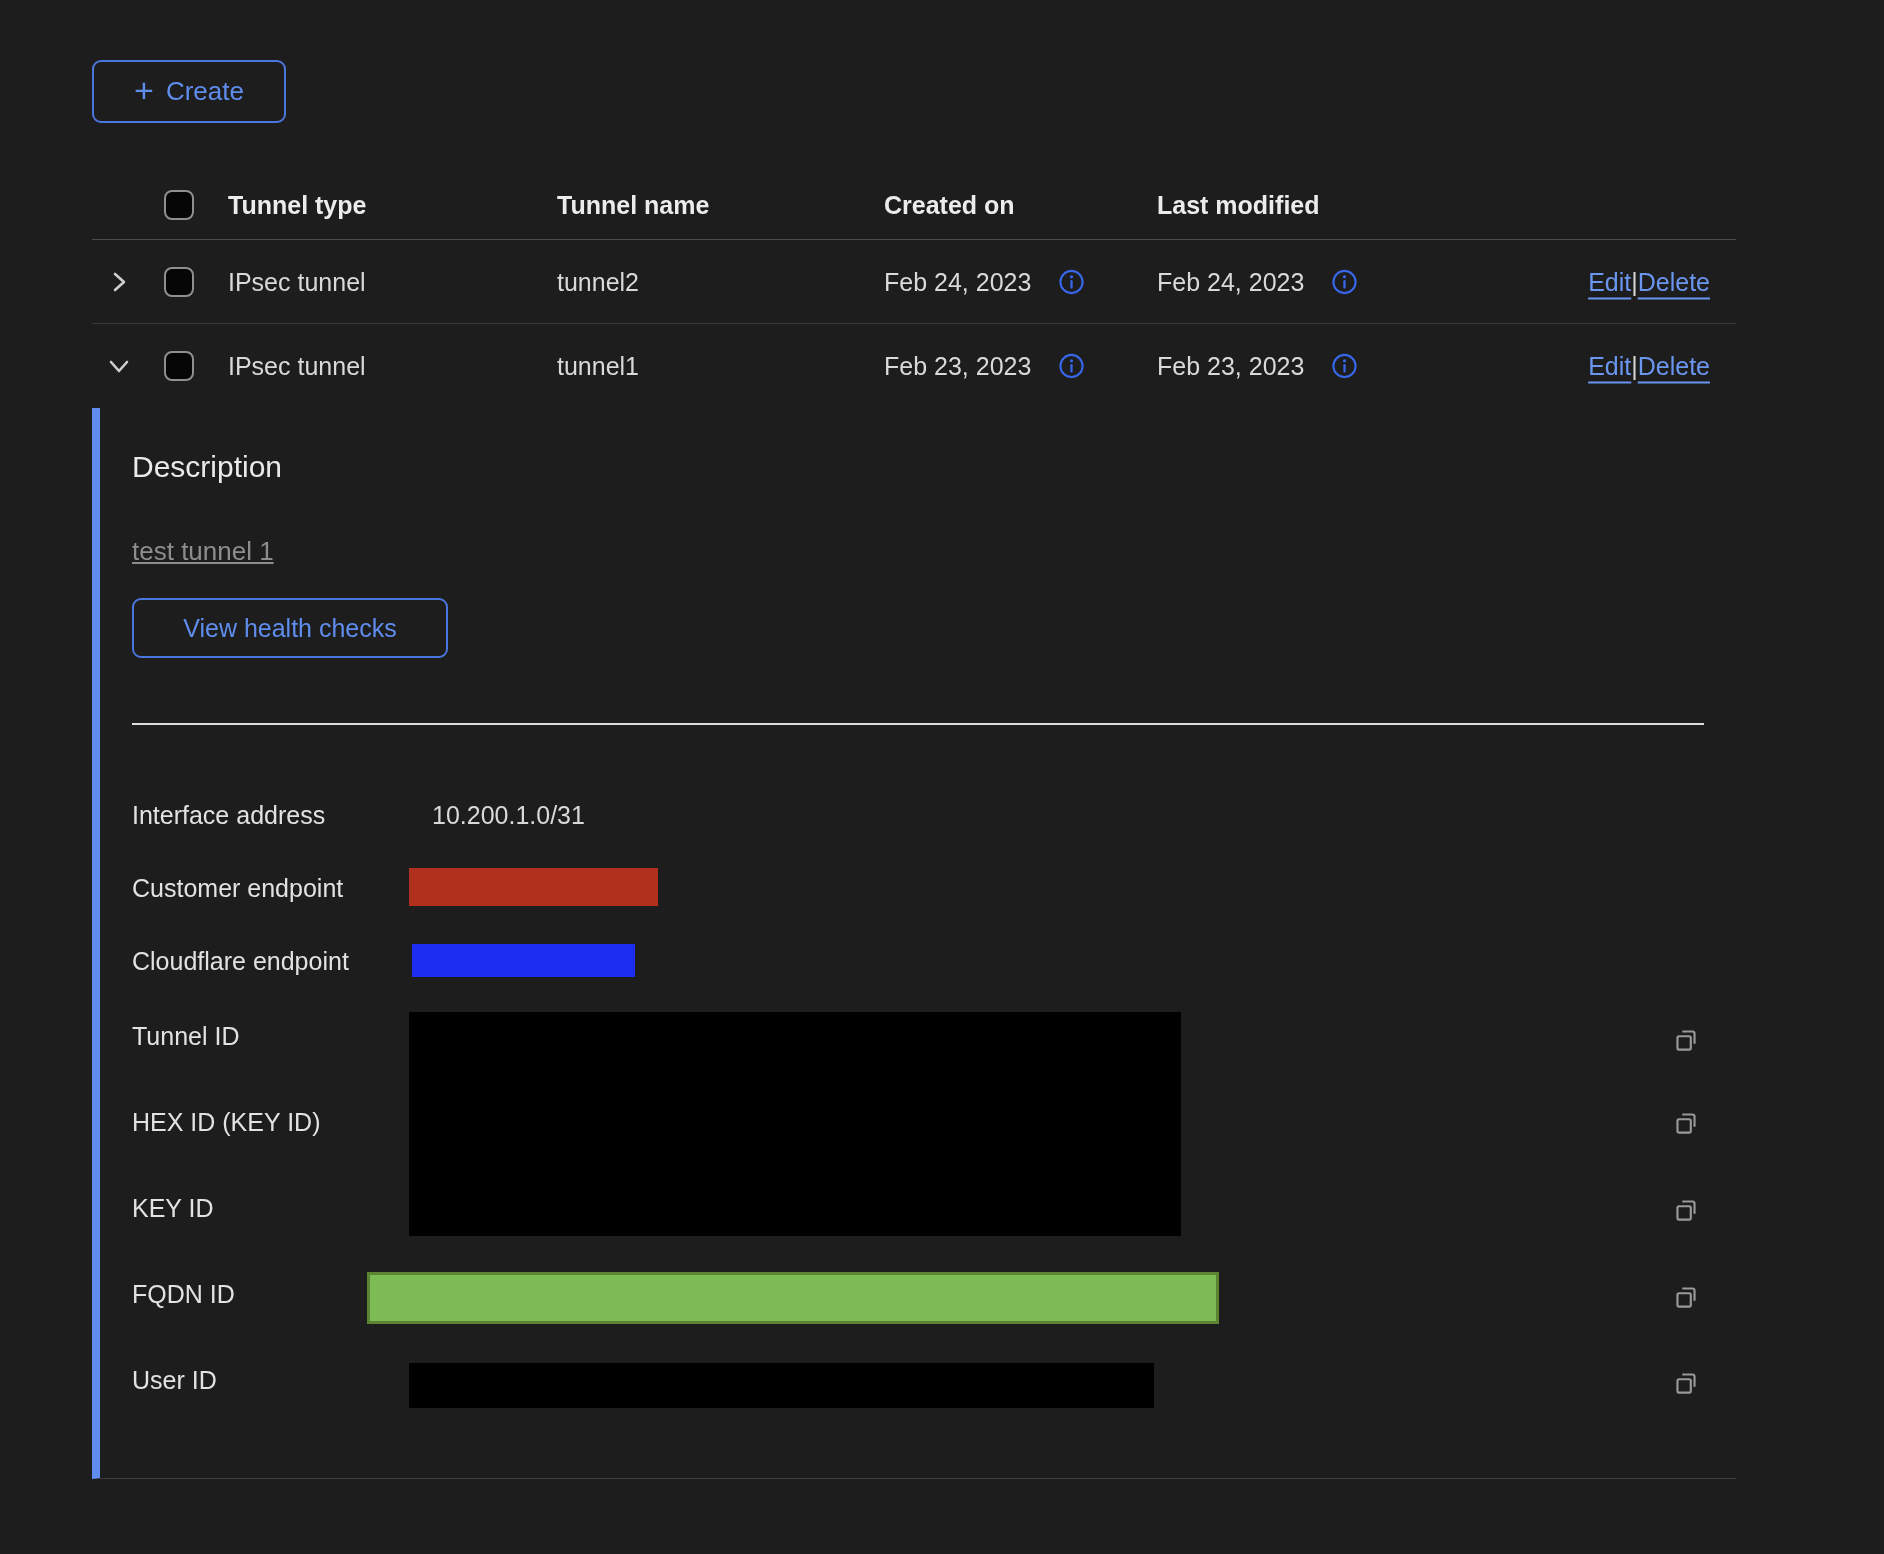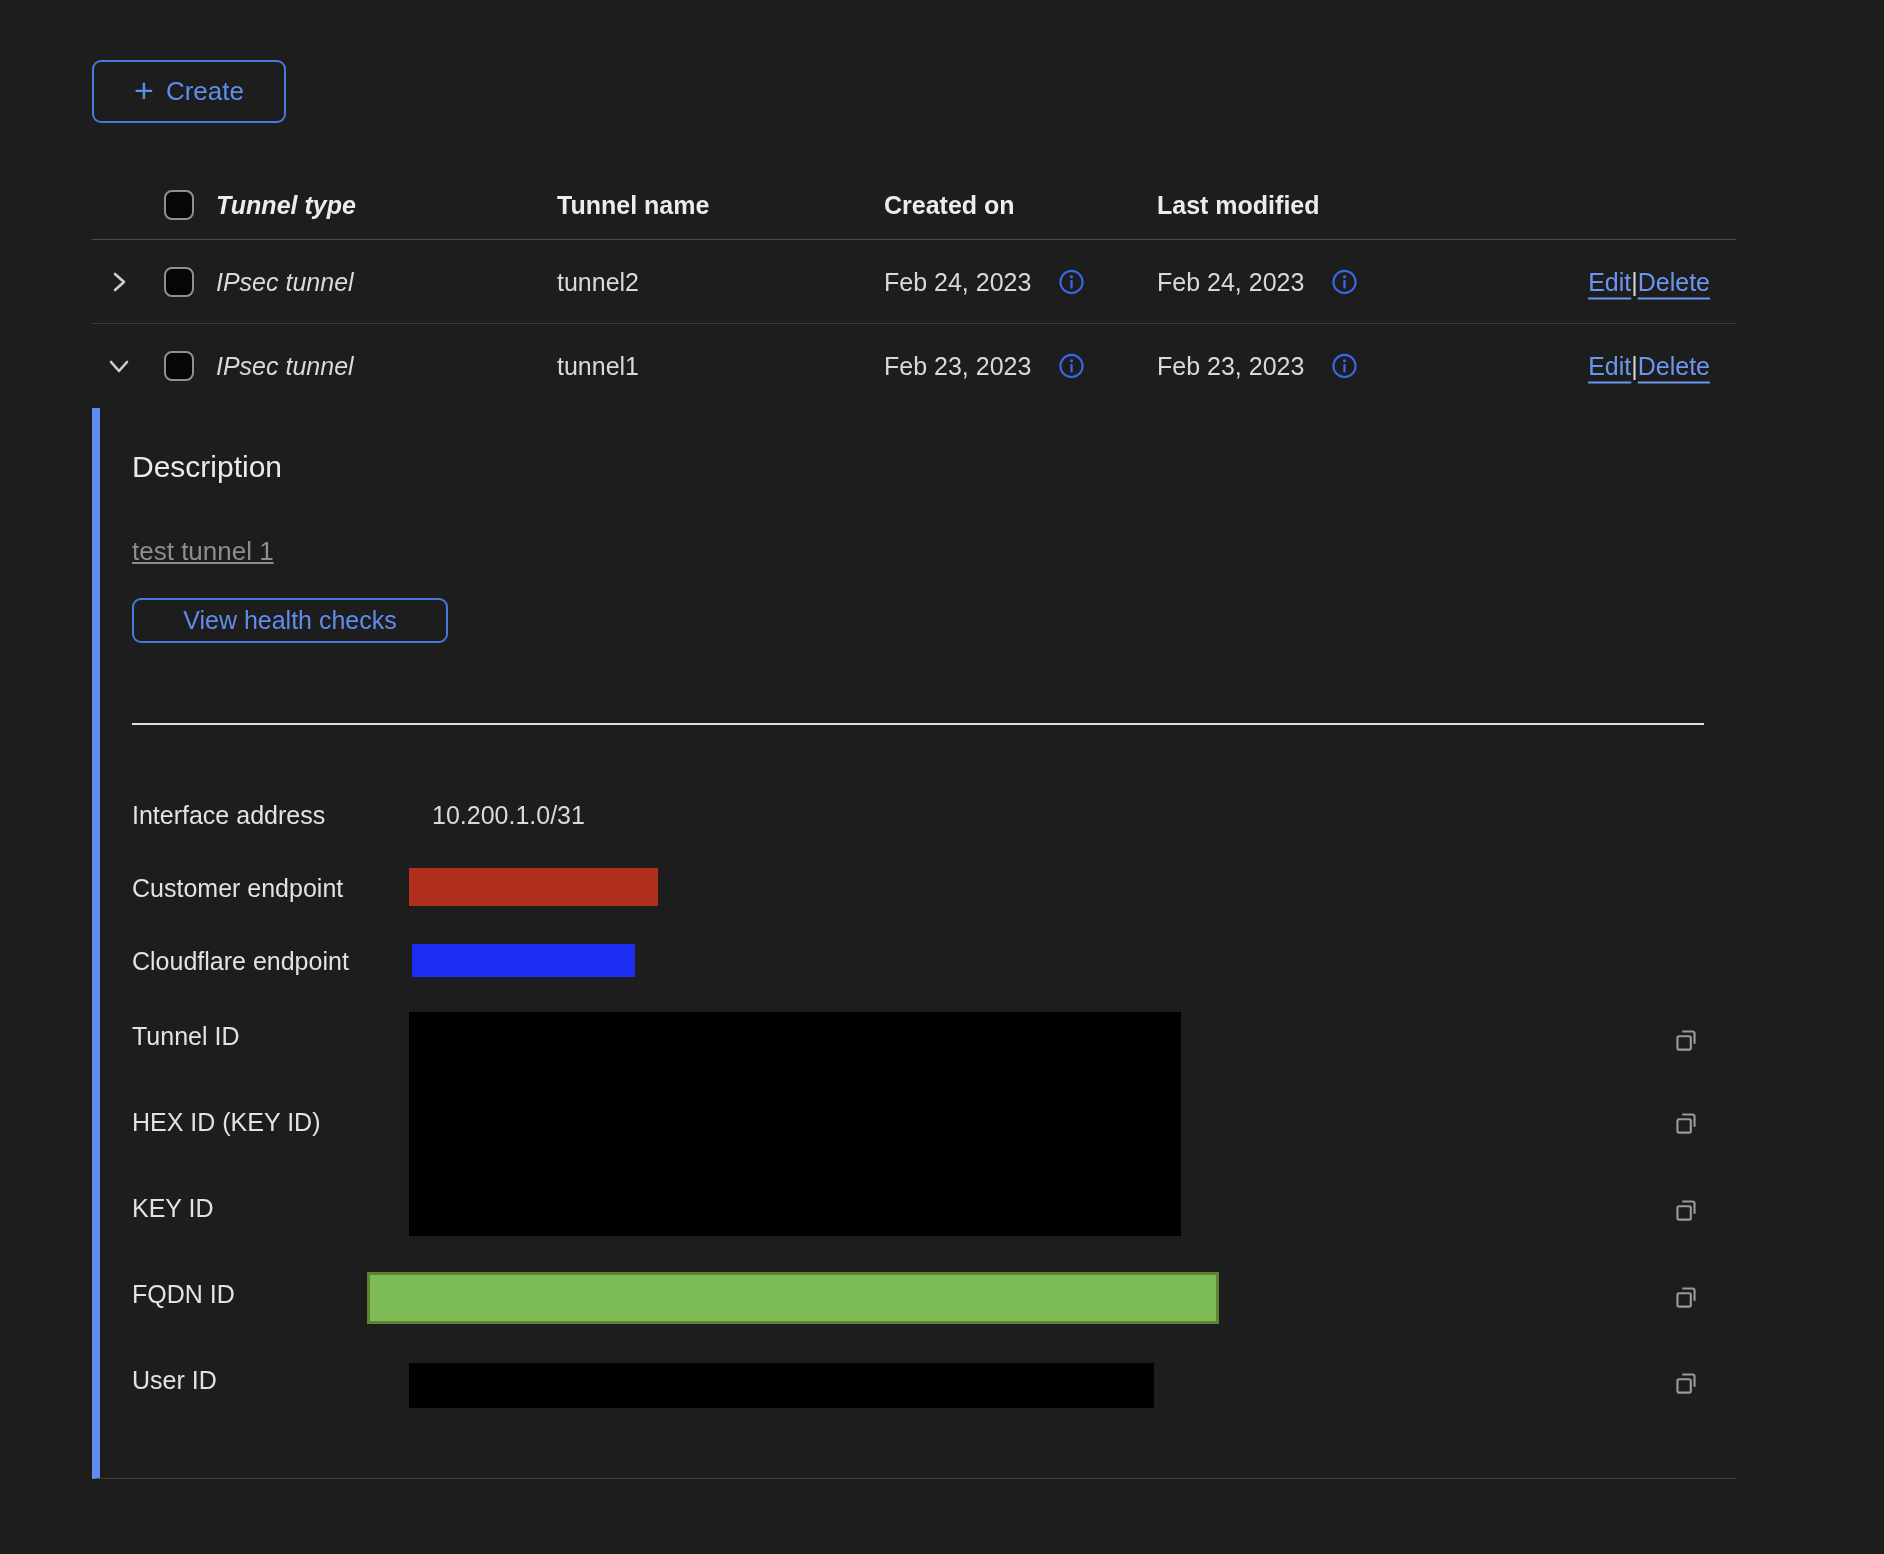--- a/index.html
+++ b/index.html
@@ -37,21 +37,21 @@
     position: relative; height: 70px;
     border-bottom: 1px solid #4c4c4c;
     font-weight: 700; color: #ececec; font-size: 25px;
   }
   .trow {
     position: relative; height: 84px;
     font-size: 25px; color: #d9d9d9;
   }
   .trow.bordered { border-bottom: 1px solid #3a3a3a; }
   .cell { position: absolute; top: 50%; transform: translateY(-50%); white-space: nowrap; }
-  .col-type { left: 124px; font-style: italic; }
+  .col-type { left: 136px; }
   .col-name { left: 465px; }
   .col-created { left: 792px; text-align: right; }
   .col-modified { left: 1065px; }
 
   .chk {
     position: absolute; left: 72px; top: 50%; transform: translateY(-50%);
     width: 30px; height: 30px;
     border: 2px solid #8f8f8f; border-radius: 8px;
     background: #060606;
     cursor: pointer;
@@ -78,21 +78,21 @@
   
   .panel {
     position: relative;
     height: 1071px;
     border-left: 8px solid #5f8ded;
     border-bottom: 1px solid #3c3c3c;
   }
 
   .health-btn {
     position: absolute; left: 32px; top: 190px;
-    width: 316px; height: 45px;
+    width: 316px; height: 60px;
     background: transparent;
     border: 2px solid #4a77dd; border-radius: 9px;
     color: #5f8ded; font-size: 25px; font-family: inherit;
     cursor: pointer;
   }
   .panel-divider {
     position: absolute; left: 32px; top: 315px;
     width: 1572px; height: 2px; background: #dedede;
   }
 

